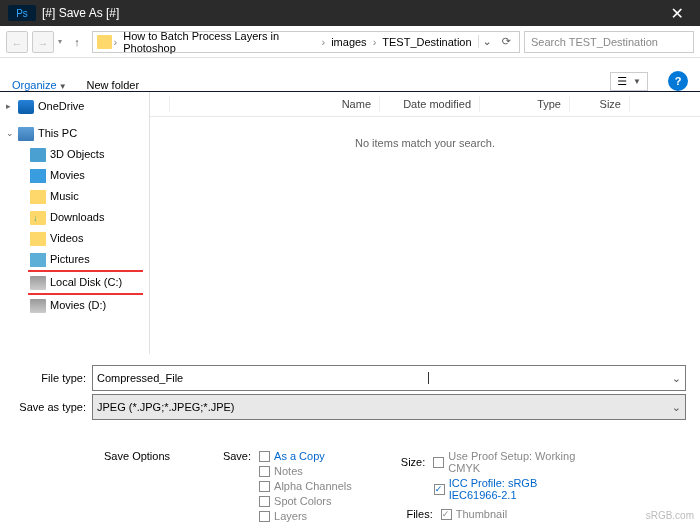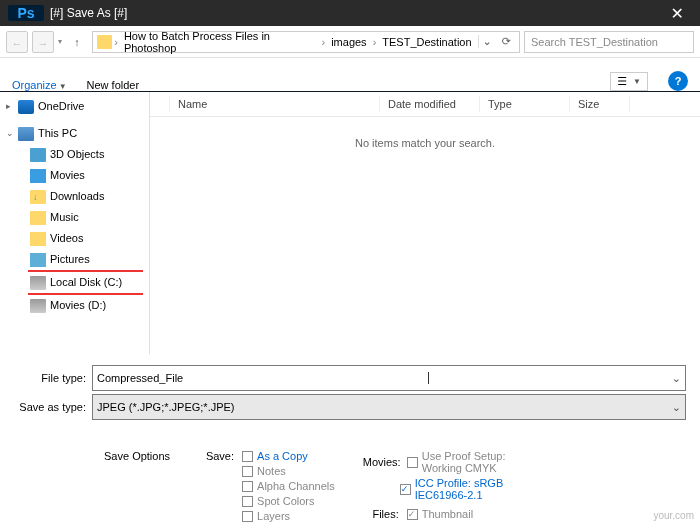--- a/index.html
+++ b/index.html
@@ -1,19 +1,19 @@
 <!DOCTYPE html>
 <html><head>
 <meta charset="utf-8">
 <style>
 * { box-sizing: border-box; margin: 0; padding: 0; font-family: "Segoe UI", Tahoma, sans-serif; font-size: 11px; }
 body { background: #fff; width: 700px; height: 525px; overflow: hidden; }
 
 .titlebar { background: #2b2b2b; color: #fff; height: 26px; display: flex; align-items: center; padding: 0 8px; }
-.titlebar .ps-icon { width: 36px; height: 16px; background: #001e36; color: #31a8ff; font-size: 14px; font-weight: bold; display: flex; align-items: center; justify-content: center; border-radius: 2px; margin-right: 6px; }
+.titlebar .ps-icon { width: 28px; height: 16px; background: #001e36; color: #31a8ff; font-size: 10px; font-weight: normal; display: flex; align-items: center; justify-content: center; border-radius: 2px; margin-right: 6px; }
 .titlebar .title { flex: 1; font-size: 12px; }
 .titlebar .close { color: #fff; font-size: 16px; padding: 0 8px; cursor: pointer; }
 
 .navbar { height: 32px; border-bottom: 1px solid #e0e0e0; display: flex; align-items: center; padding: 0 6px; gap: 4px; }
 .nav-arrow { width: 22px; height: 22px; border: 1px solid #ccc; border-radius: 2px; display: flex; align-items: center; justify-content: center; color: #666; background: #f5f5f5; }
 .nav-arrow.disabled { color: #bbb; }
 .nav-up { width: 22px; height: 22px; display: flex; align-items: center; justify-content: center; color: #555; }
 .breadcrumb { flex: 1; height: 22px; border: 1px solid #ccc; display: flex; align-items: center; padding: 0 4px; gap: 2px; }
 .breadcrumb .folder-icon { width: 16px; height: 14px; background: #ffd86b; border-radius: 1px; }
 .breadcrumb .crumb { padding: 0 4px; }
@@ -42,37 +42,37 @@
 .ic-doc { background: #ffd86b; border-radius: 1px; }
 .ic-down { background: #ffd86b; border-radius: 1px; position: relative; }
 .ic-down::after { content: "↓"; position: absolute; font-size: 9px; color: #4a8; left: 3px; top: -1px; }
 .ic-music { background: #ffd86b; }
 .ic-pic { background: #5eafd8; }
 .ic-vid { background: #ffd86b; }
 .ic-hdd { background: linear-gradient(#999, #ccc); border-radius: 1px; }
 .tree .bar { height: 2px; background: #e33; margin: 0 6px 0 28px; }
 
 .filelist { flex: 1; display: flex; flex-direction: column; }
-.filehead { display: flex; border-bottom: 1px solid #e8e8e8; padding: 4px 0; color: #444; }
+.filehead { display: flex; border-bottom: 1px solid #e8e8e8; padding: 4px 0; color: #444; text-align: right; }
 .filehead .col { padding: 2px 8px; border-right: 1px solid #eee; }
 .c-name { width: 210px; }
 .c-date { width: 100px; }
 .c-type { width: 90px; }
 .c-size { width: 60px; }
 .empty { text-align: center; color: #666; padding: 20px; }
 
 .bottom { padding: 8px 14px; }
 .field-row { display: flex; align-items: center; margin: 3px 0; }
 .field-row label { width: 78px; text-align: right; padding-right: 6px; }
 .field-row .inputwrap { flex: 1; border: 1px solid #7a7a7a; height: 26px; display: flex; align-items: center; padding: 0 4px; position: relative; }
 .field-row.type .inputwrap { background: #e8e8e8; }
 .field-row .inputwrap .cursor { border-right: 1px solid #333; height: 13px; margin-left: 2px; }
 .field-row .dd { margin-left: auto; color: #555; }
 
-.options { display: flex; padding: 6px 0 0 90px; gap: 28px; margin-top: 24px; }
+.options { display: flex; padding: 6px 0 0 90px; gap: 45px; margin-top: 24px; }
 .opt-col { display: flex; flex-direction: column; gap: 3px; }
 .opt-label { font-weight: normal; margin-bottom: 2px; }
 .opt-row { display: flex; align-items: center; gap: 4px; }
 .opt-right { display: flex; flex-direction: column; gap: 3px; width: 180px; }
 .opt-right .label-r { text-align: right; width: 40px; padding-right: 4px; }
 .cb { width: 11px; height: 11px; border: 1px solid #888; display: inline-block; flex-shrink: 0; }
 .cb.checked::after { content: "✓"; font-size: 9px; color: #0066cc; position: relative; top: -3px; left: 0; }
 .cb.checked-gray::after { content: "✓"; font-size: 9px; color: #888; position: relative; top: -3px; left: 0; }
 .blue { color: #0066cc; }
 
@@ -93,21 +93,21 @@
 </div>
 
 <div class="navbar">
   <div class="nav-arrow disabled">←</div>
   <div class="nav-arrow disabled">→</div>
   <div style="color:#888;font-size:8px">▾</div>
   <div class="nav-up">↑</div>
   <div class="breadcrumb">
     <div class="folder-icon"></div>
     <span class="sep">›</span>
-    <span class="crumb">How to Batch Process Files in Photoshop</span>
+    <span class="crumb">How to Batch Process Layers in Photoshop</span>
     <span class="sep">›</span>
     <span class="crumb">images</span>
     <span class="sep">›</span>
     <span class="crumb">TEST_Destination</span>
     <span class="dd">⌄</span>
     <span class="refresh">⟳</span>
   </div>
   <div class="searchbox">
     <span>Search TEST_Destination</span>
   </div>
@@ -139,26 +139,26 @@
       </div>
     <div class="tree-item sub">
         <span class="icon ic-3d"></span>
         <span>3D Objects</span>
       </div>
     <div class="tree-item sub">
         <span class="icon ic-desktop"></span>
         <span>Movies</span>
       </div>
     <div class="tree-item sub">
+        <span class="icon ic-music"></span>
+        <span>Music</span>
+      </div>
+    <div class="tree-item sub">
         <span class="icon ic-down"></span>
         <span>Downloads</span>
-      </div>
-    <div class="tree-item sub">
-        <span class="icon ic-music"></span>
-        <span>Music</span>
       </div>
     <div class="tree-item sub">
         <span class="icon ic-vid"></span>
         <span>Videos</span>
       </div>
     <div class="tree-item sub">
         <span class="icon ic-pic"></span>
         <span>Pictures</span>
       </div>
     <div class="bar"></div>
@@ -226,21 +226,21 @@
           </div>
         <div class="opt-row">
             <span class="cb"></span>
             <span style="color:#888">Layers</span>
           </div>
       </div>
     </div>
 
     <div class="opt-right">
       <div class="opt-row">
-        <span class="label-r">Movies:</span>
+        <span class="label-r">Size:</span>
         <span class="cb"></span>
         <span style="color:#888">Use Proof Setup: Working CMYK</span>
       </div>
       <div class="opt-row">
         <span class="label-r"></span>
         <span class="cb checked"></span>
         <span class="blue">ICC Profile: sRGB IEC61966-2.1</span>
       </div>
       <div class="opt-row" style="margin-top:4px">
         <span class="label-r">Files:</span>
@@ -255,13 +255,13 @@
   <div class="hide">
     <span>⌃</span>
     <span>Hide Folders</span>
   </div>
   <div class="btns">
     <button class="primary">Save</button>
     <button>Cancel</button>
   </div>
 </div>
 
-<div class="watermark">your.com</div>
+<div class="watermark">sRGB.com</div>
 
 </body></html>

